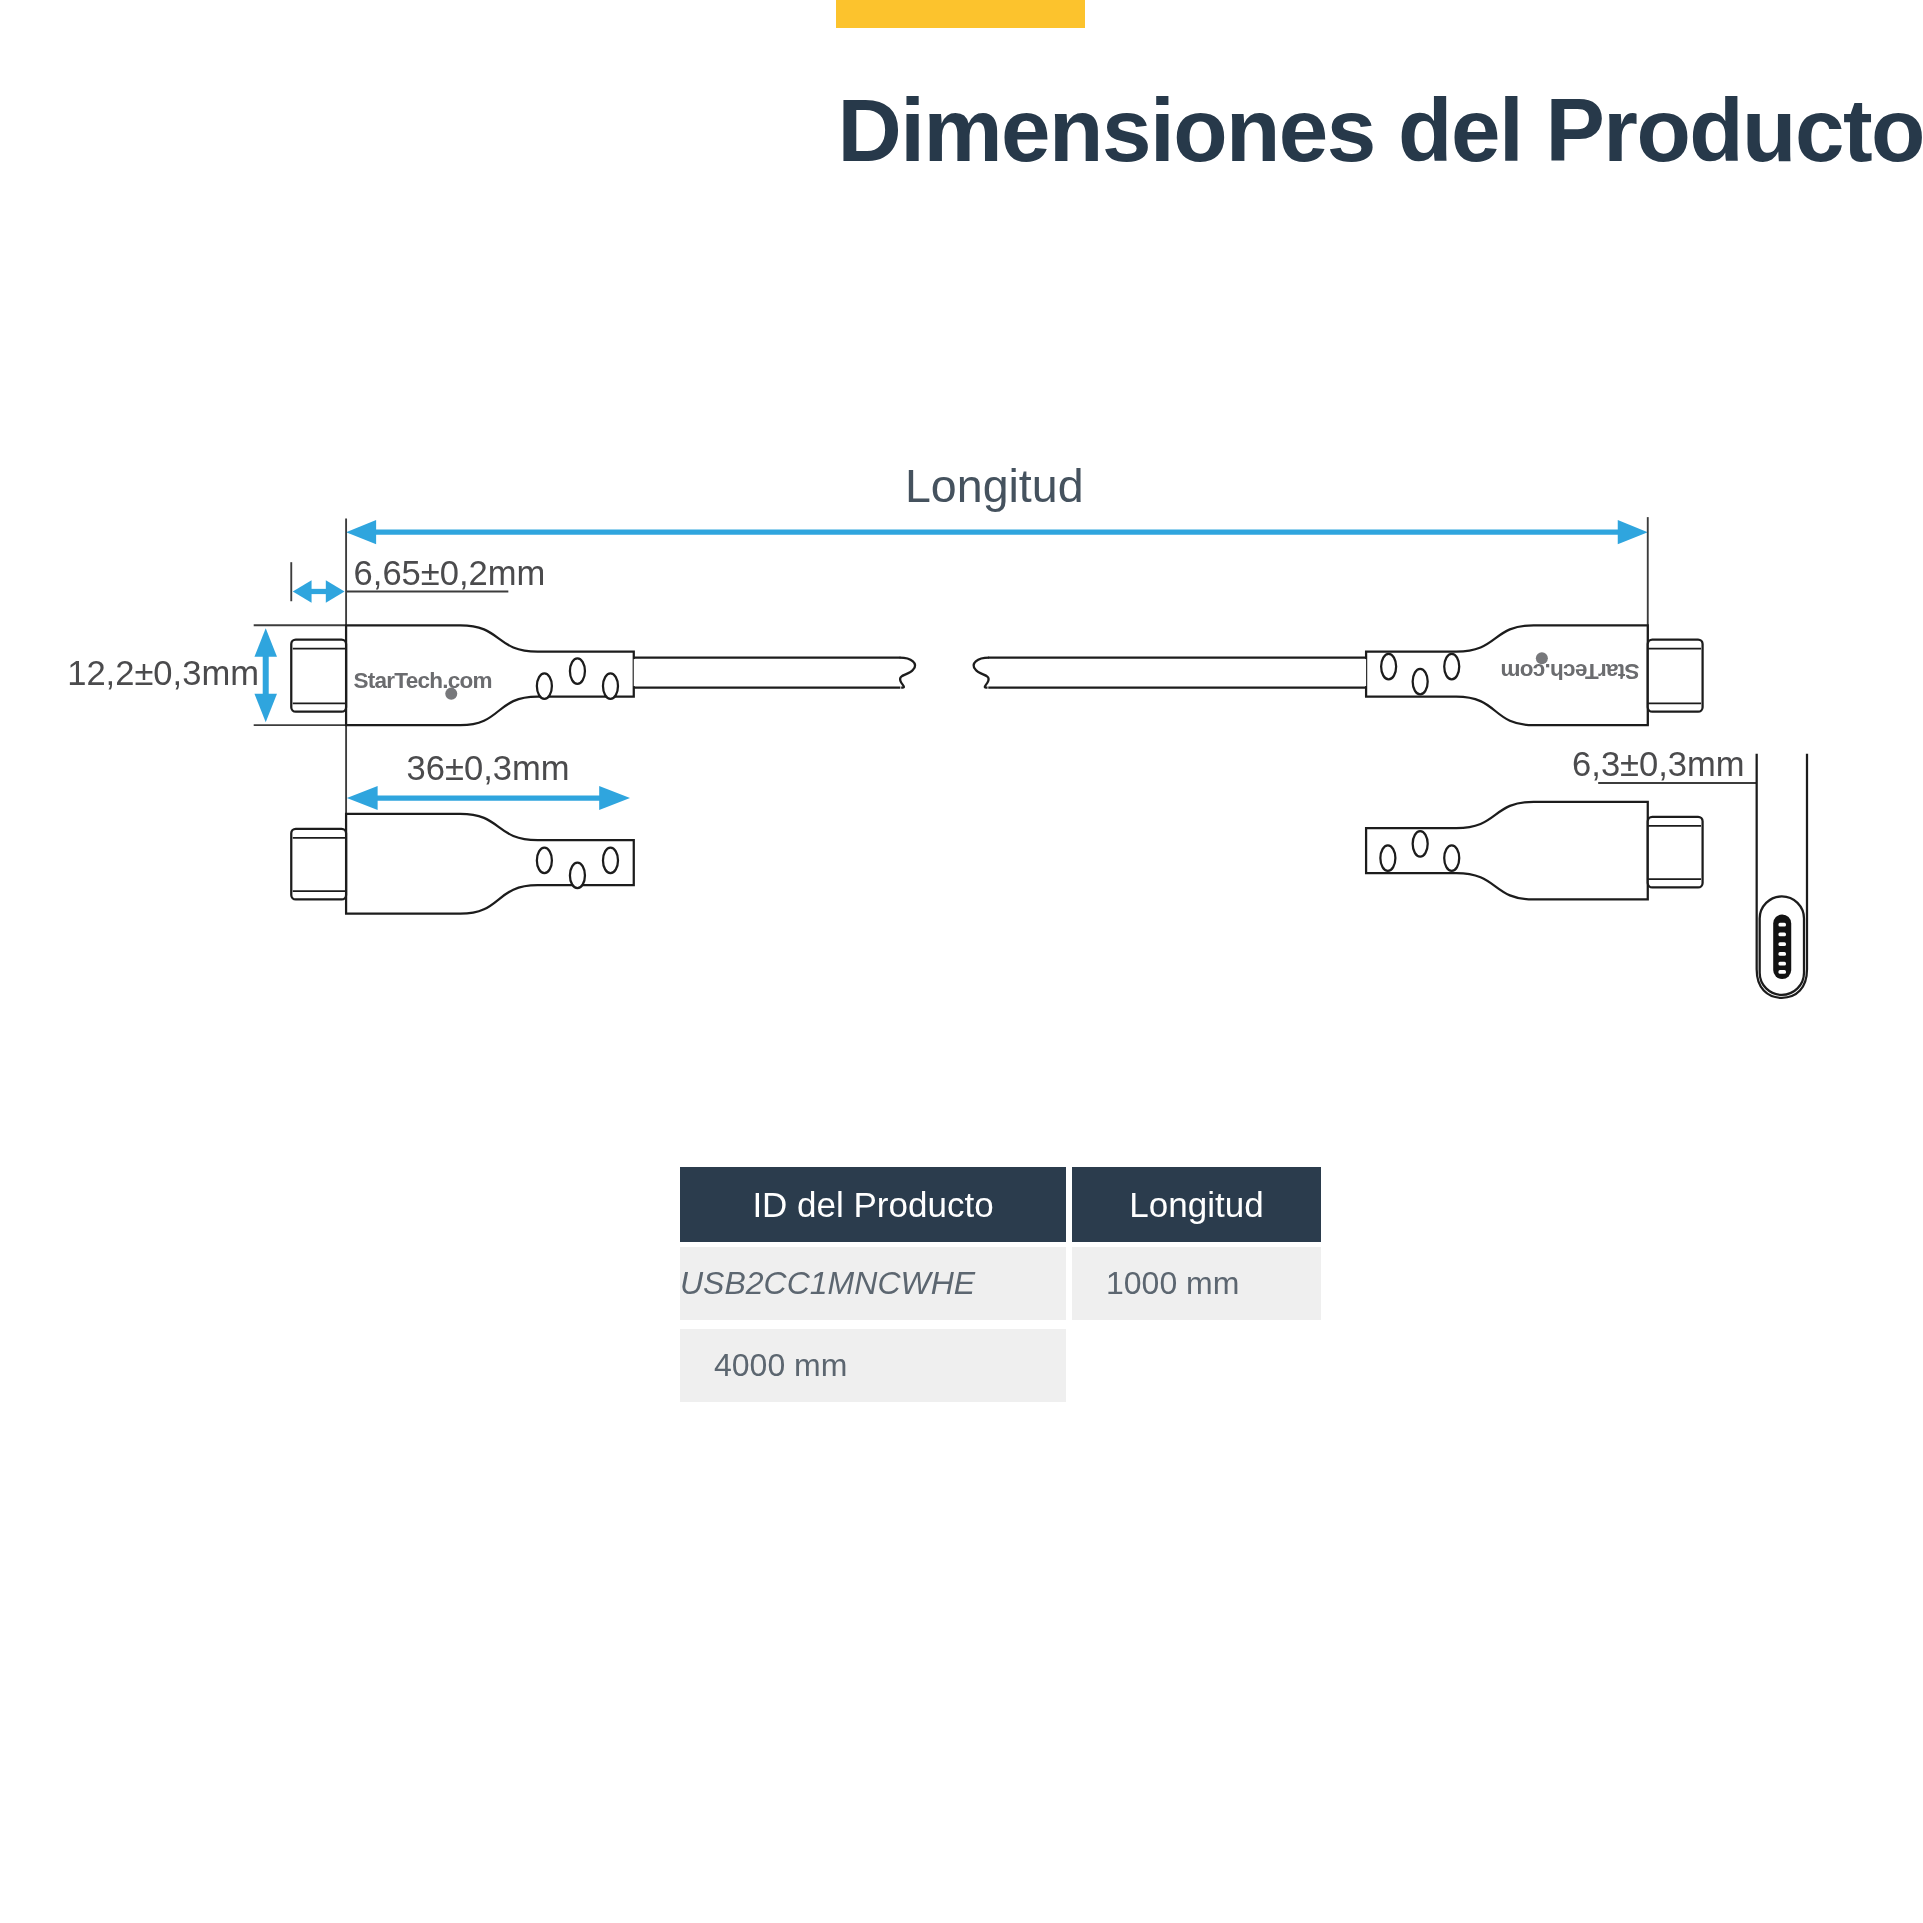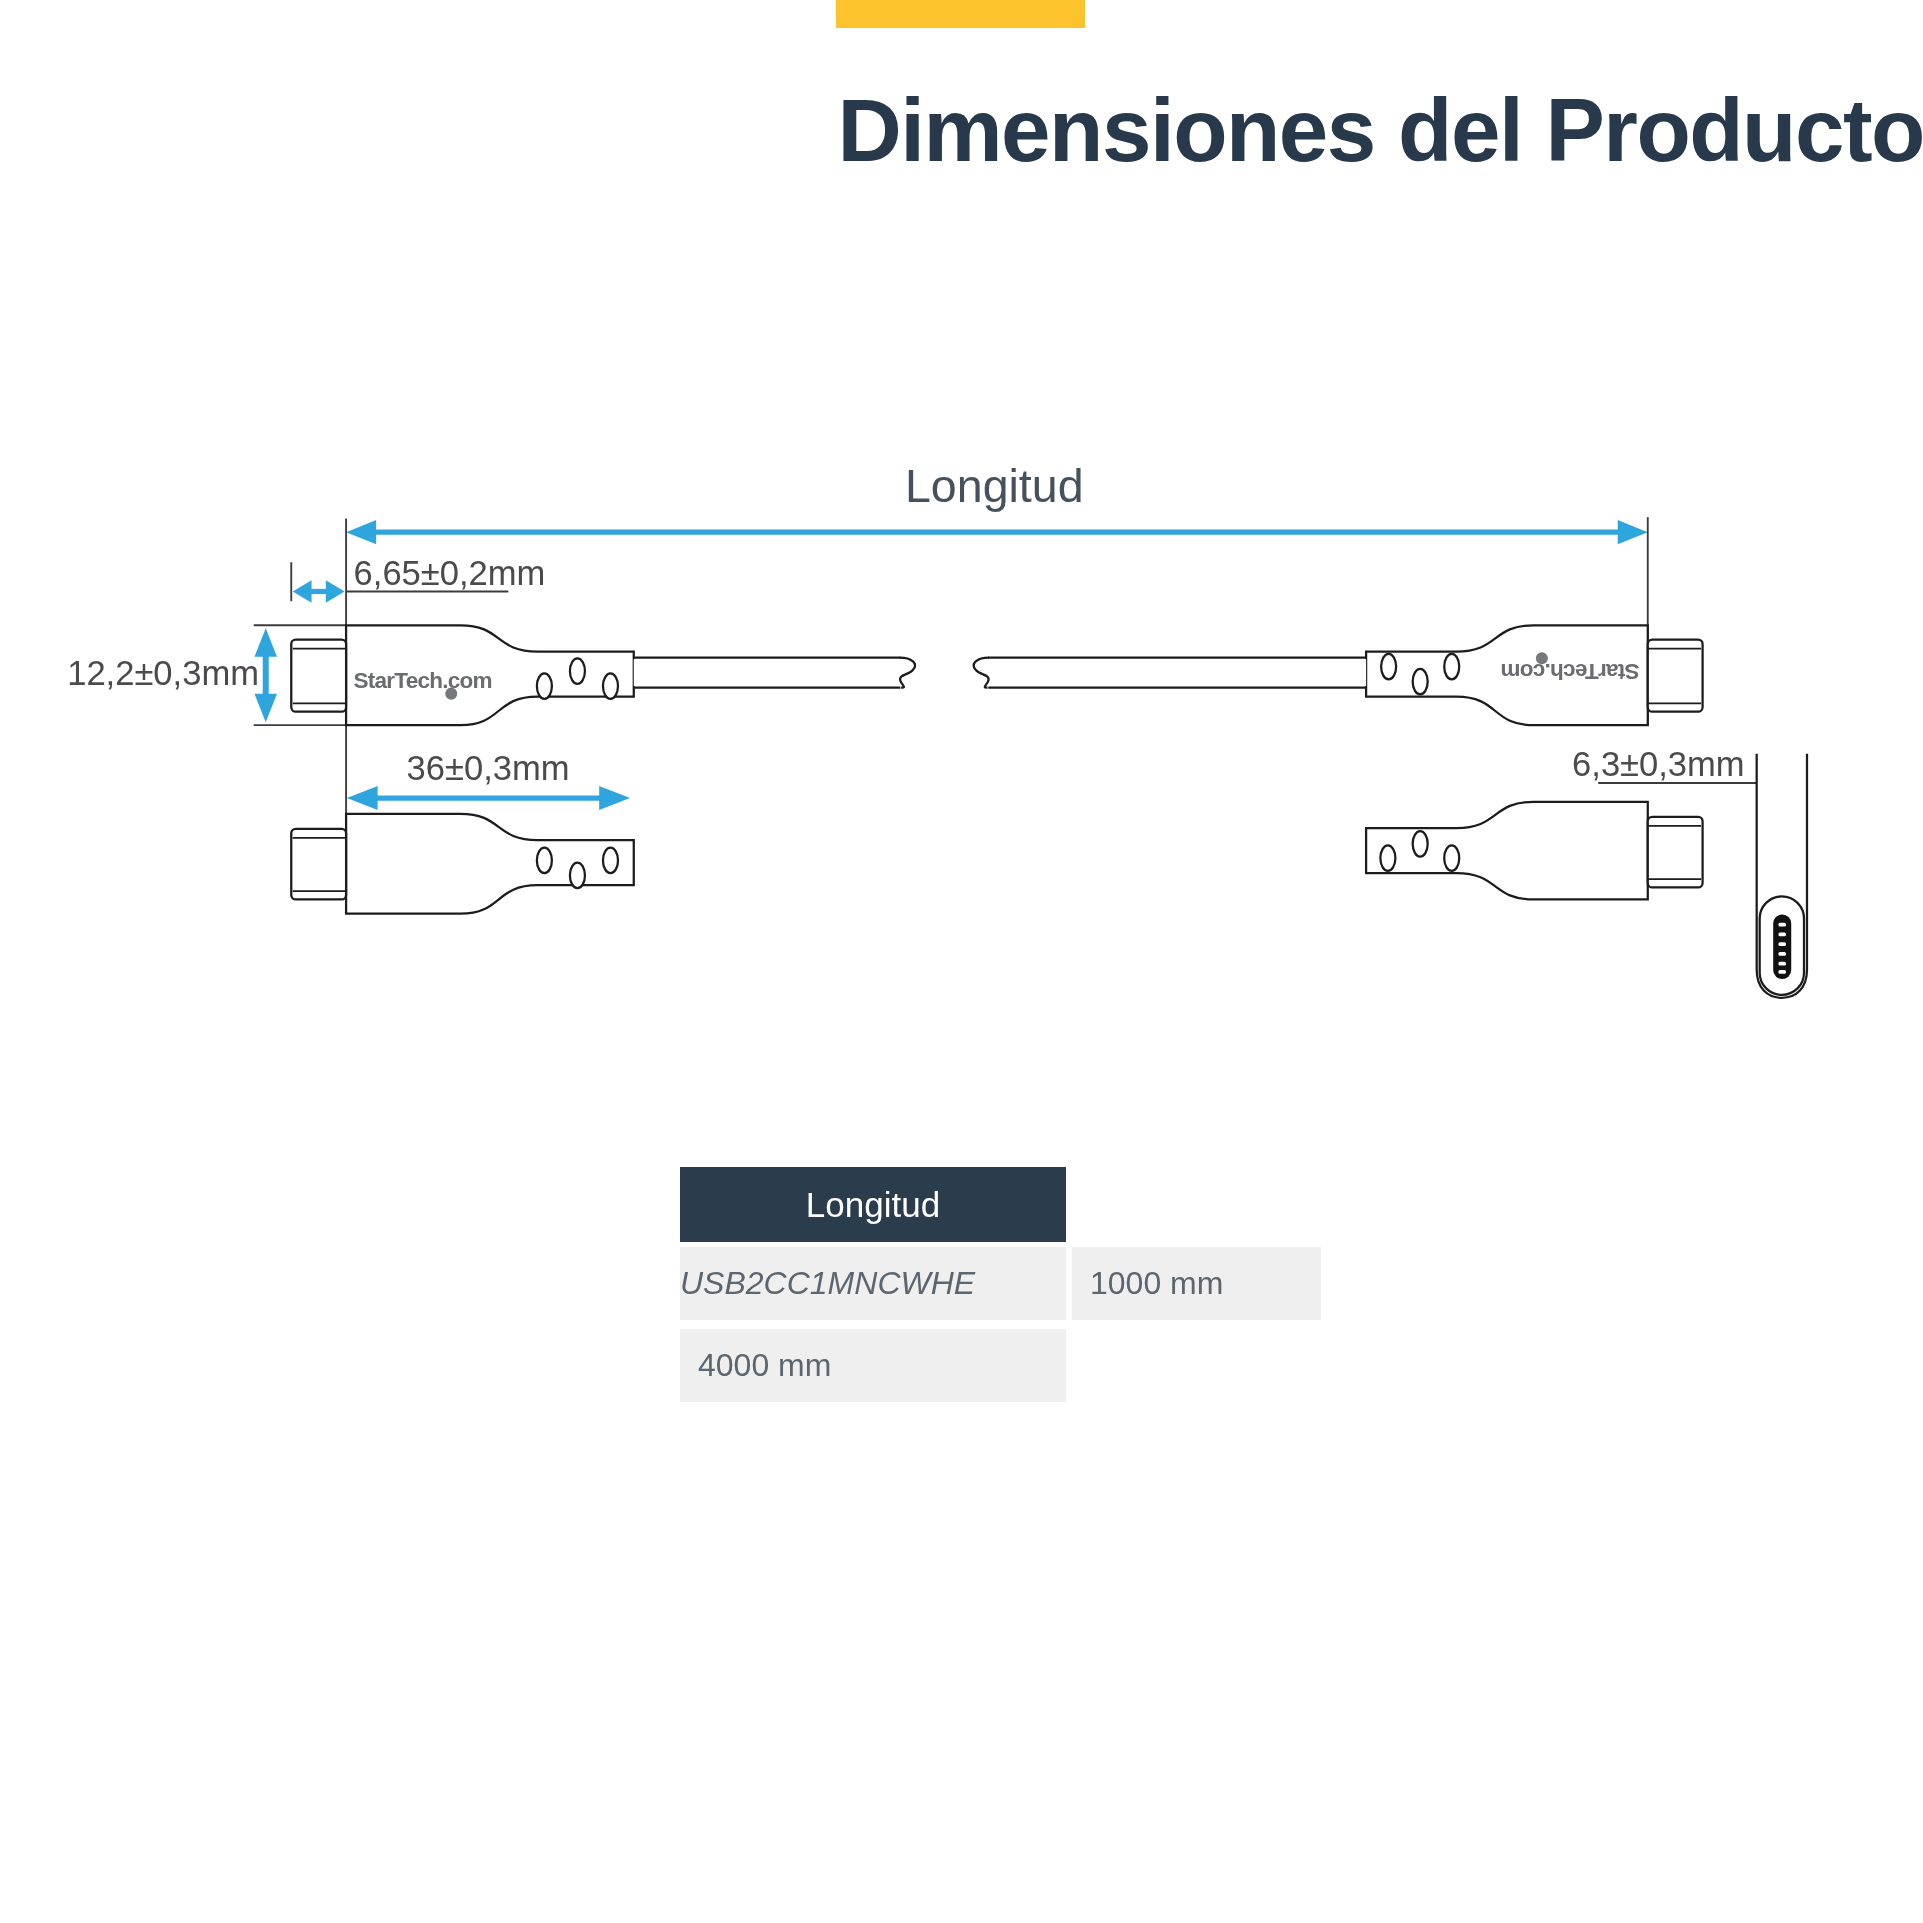--- a/index.html
+++ b/index.html
@@ -14,21 +14,21 @@
   .logo-text{font-size:30px;font-weight:700;fill:#6B6C6F;letter-spacing:-1px;}
   
   .spec-table{position:absolute;left:680px;top:1167px;width:642px;display:flex;
         flex-direction:column;gap:4.5px;}
   .t-row{display:grid;grid-template-columns:386px 249px;column-gap:6px;}
   .th{height:75px;line-height:75px;background:#2B3C4D;color:#ffffff;font-size:35px;
         font-weight:400;text-align:center;}
   .td{height:73px;line-height:73px;background:#EFEFEF;color:#5C6670;font-size:32px;
         font-weight:400;}
   .td-id{font-style:italic;}
-  .td-len{padding-left:18px;}
+  .td-len{padding-left:34px;}
 </style>
 </head>
 <body>
 
 <div id="page">
 
   <div class="yellow-bar"></div>
 
   <div class="page-title">Dimensiones del Producto</div>
 
@@ -142,20 +142,21 @@
         <rect x="2367" y="1254" width="10" height="5" rx="2"></rect>
         <rect x="2367" y="1267" width="10" height="5" rx="2"></rect>
         <rect x="2367" y="1280" width="10" height="5" rx="2"></rect>
         <rect x="2367" y="1291" width="10" height="5" rx="2"></rect>
       </g>
     </g>
   </svg>
 
   <div class="spec-table">
     <div class="t-row">
+      <div class="th">ID del Producto</div>
       <div class="th">Longitud</div>
     </div>
     <div class="t-row">
       <div class="td td-id">USB2CC1MNCWHE</div>
       <div class="td td-len">1000 mm</div>
     </div>
     <div class="t-row">
     </div>
     <div class="t-row">
       <div class="td td-len">4000 mm</div>

